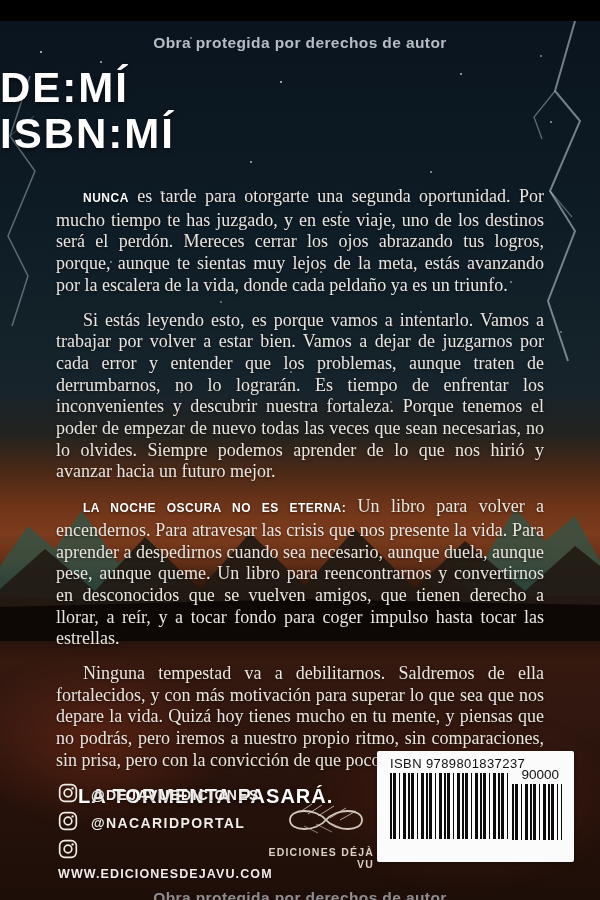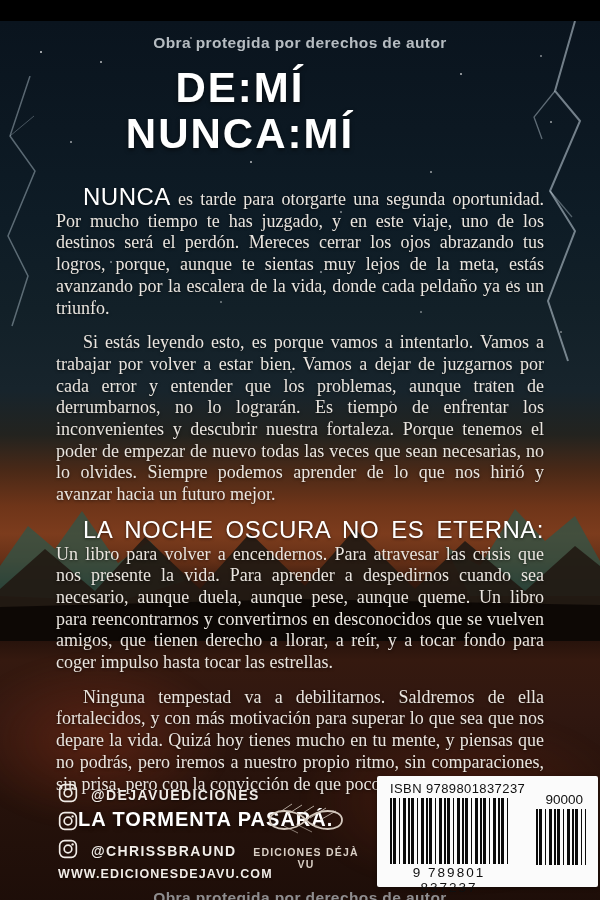--- a/index.html
+++ b/index.html
@@ -37,48 +37,48 @@
   .streak-1{left:-40px;top:635px;width:270px;height:170px;
     background:radial-gradient(ellipse at center,rgba(150,52,24,.40),rgba(150,52,24,0) 70%);}
   .streak-2{left:300px;top:690px;width:330px;height:180px;
     background:radial-gradient(ellipse at center,rgba(132,46,22,.32),rgba(132,46,22,0) 70%);}
 
   .watermark{position:absolute;left:0;width:600px;text-align:center;
     font-weight:700;font-size:15.5px;letter-spacing:.4px;color:rgba(206,212,216,.88);}
   .watermark-top{top:13px;}
   .watermark-bottom{top:868px;color:rgba(180,184,188,.75);}
 
-  .title-block{position:absolute;left:0;top:44px;width:480px;text-align:center;color:#fff;}
+  .title-block{position:absolute;left:0;top:44px;width:480px;color:#fff;}
   .title-line{font-weight:800;font-size:42px;line-height:46px;letter-spacing:2px;
     text-shadow:0 2px 4px rgba(0,0,0,.55);}
   .tagline{margin-top:4px;font-family:"DejaVu Serif",serif;font-style:italic;
     font-weight:700;font-size:22px;letter-spacing:1px;text-shadow:0 2px 4px rgba(0,0,0,.5);}
 
   .text-block{position:absolute;left:56px;top:165px;width:488px;color:#eae5df;}
   .text-block p{margin:0 0 13px 0;font-family:"Liberation Serif",serif;
     font-size:18px;line-height:21.7px;text-align:justify;text-indent:27px;
     text-shadow:0 1px 3px rgba(0,0,0,.55);}
-  .lead{font-family:"Liberation Sans",sans-serif;font-weight:400;font-size:24px;
+  .lead{font-family:"Liberation Sans",sans-serif;font-weight:700;font-size:12px;
     letter-spacing:.5px;color:#ffffff;}
   .closing{margin-top:4px;margin-left:22px;font-weight:800;font-size:20px;
     letter-spacing:1px;color:#fff;text-shadow:0 2px 4px rgba(0,0,0,.5);}
 
   .social-block{position:absolute;left:58px;top:761px;color:#f1ece7;}
   .social-row{display:flex;align-items:flex-end;height:21px;margin-bottom:7px;}
   .ig-icon{width:20px;height:20px;margin-right:13px;flex:0 0 auto;}
   .handle{font-weight:700;font-size:14px;letter-spacing:1.4px;
     text-shadow:0 1px 2px rgba(0,0,0,.5);}
   .website{margin-top:8px;font-weight:700;font-size:12.5px;letter-spacing:1.1px;
     text-shadow:0 1px 2px rgba(0,0,0,.5);}
 
-  .publisher{position:absolute;left:244px;top:775px;width:124px;text-align:center;color:#d9cfc5;}
+  .publisher{position:absolute;left:250px;top:775px;width:124px;text-align:right;color:#d9cfc5;}
   .publisher-name{margin-top:2px;font-size:10.5px;font-weight:700;letter-spacing:1.2px;}
 
-  .barcode-box{position:absolute;left:377px;top:755px;width:197px;height:111px;
-    background:#fbfbfb;border-radius:2px;box-shadow:0 1px 4px rgba(0,0,0,.4);color:#101010;padding-left:24px;}
+  .barcode-box{position:absolute;left:377px;top:730px;width:197px;height:111px;
+    background:#fbfbfb;border-radius:2px;box-shadow:0 1px 4px rgba(0,0,0,.4);color:#101010;}
   .isbn-label{position:absolute;left:13px;top:5px;font-size:13px;letter-spacing:.4px;}
   .bars{background:repeating-linear-gradient(90deg,
       #0b0b0b 0 2px,#fbfbfb 2px 3px,#0b0b0b 3px 6px,#fbfbfb 6px 9px,
       #0b0b0b 9px 10px,#fbfbfb 10px 13px,#0b0b0b 13px 16px,#fbfbfb 16px 18px);}
   .bars-main{position:absolute;left:13px;top:22px;width:118px;height:66px;}
   .barcode-digits{position:absolute;left:6px;top:89px;width:132px;text-align:center;
     font-size:13.5px;letter-spacing:2px;}
   .price-code{position:absolute;right:15px;top:16px;width:50px;text-align:right;font-size:13.5px;}
   .bars-small{position:absolute;right:12px;top:33px;width:50px;height:56px;}
 </style>
@@ -106,21 +106,21 @@
     <path d="M0,136 L300,128 L600,134 L600,170 L0,170 Z" fill="#0d0705" opacity="0.95"></path>
   </svg>
 
   <div class="streak streak-1"></div>
   <div class="streak streak-2"></div>
 
   <div class="watermark watermark-top">Obra protegida por derechos de autor</div>
 
   <div class="title-block">
     <div class="title-line">DE:MÍ</div>
-    <div class="title-line">NUNCA:MÍ</div>
+    <div class="title-line">ISBN:MÍ</div>
   </div>
 
   <div class="text-block">
     <p><span class="lead">NUNCA</span><span> es tarde para otorgarte una segunda oportunidad. Por mucho tiempo te has juzgado, y en este viaje, uno de los destinos será el perdón. Mereces cerrar los ojos abrazando tus logros, porque, aunque te sientas muy lejos de la meta, estás avanzando por la escalera de la vida, donde cada peldaño ya es un triunfo.</span></p>
     <p><span>Si estás leyendo esto, es porque vamos a intentarlo. Vamos a trabajar por volver a estar bien. Vamos a dejar de juzgarnos por cada error y entender que los problemas, aunque traten de derrumbarnos, no lo lograrán. Es tiempo de enfrentar los inconvenientes y descubrir nuestra fortaleza. Porque tenemos el poder de empezar de nuevo todas las veces que sean necesarias, no lo olvides. Siempre podemos aprender de lo que nos hirió y avanzar hacia un futuro mejor.</span></p>
     <p><span class="lead">LA NOCHE OSCURA NO ES ETERNA:</span><span> Un libro para volver a encendernos. Para atravesar las crisis que nos presente la vida. Para aprender a despedirnos cuando sea necesario, aunque duela, aunque pese, aunque queme. Un libro para reencontrarnos y convertirnos en desconocidos que se vuelven amigos, que tienen derecho a llorar, a reír, y a tocar fondo para coger impulso hasta tocar las estrellas.</span></p>
     <p><span>Ninguna tempestad va a debilitarnos. Saldremos de ella fortalecidos, y con más motivación para superar lo que sea que nos depare la vida. Quizá hoy tienes mucho en tu mente, y piensas que no podrás, pero iremos a nuestro propio ritmo, sin comparaciones, sin prisa, pero con la convicción de que poco a poco...</span></p>
     <div class="closing">LA TORMENTA PASARÁ.</div>
   </div>
 
@@ -132,44 +132,43 @@
         <circle cx="17.5" cy="6.5" r="1.4" fill="#f1ece7"></circle>
       </svg>
       <span class="handle">@DEJAVUEDICIONES</span>
     </div>
     <div class="social-row">
       <svg class="ig-icon" viewBox="0 0 24 24">
         <rect x="2" y="2" width="20" height="20" rx="6" fill="none" stroke="#f1ece7" stroke-width="2"></rect>
         <circle cx="12" cy="12" r="4.6" fill="none" stroke="#f1ece7" stroke-width="2"></circle>
         <circle cx="17.5" cy="6.5" r="1.4" fill="#f1ece7"></circle>
       </svg>
+      <span class="handle">@NACARIDPORTAL</span>
     </div>
     <div class="social-row">
       <svg class="ig-icon" viewBox="0 0 24 24">
         <rect x="2" y="2" width="20" height="20" rx="6" fill="none" stroke="#f1ece7" stroke-width="2"></rect>
         <circle cx="12" cy="12" r="4.6" fill="none" stroke="#f1ece7" stroke-width="2"></circle>
         <circle cx="17.5" cy="6.5" r="1.4" fill="#f1ece7"></circle>
       </svg>
-      <span class="handle">@CHRISSBRAUND</span>
     </div>
     <div class="website">WWW.EDICIONESDEJAVU.COM</div>
   </div>
 
   <div class="publisher">
     <svg width="96" height="44" viewBox="0 0 96 44">
       <path d="M12,24 C12,12 38,12 48,24 C58,36 84,36 84,24 C84,12 58,12 48,24 C38,36 12,36 12,24 Z" fill="none" stroke="#d4c9be" stroke-width="1.8"></path>
       <path d="M22,16 L34,8 M30,18 L44,9 M40,20 L56,10 M52,22 L68,12 M62,24 L78,15" stroke="#d4c9be" stroke-width="1" opacity="0.8"></path>
       <path d="M26,30 L40,37 M38,28 L54,36 M50,26 L66,33" stroke="#d4c9be" stroke-width="1" opacity="0.6"></path>
     </svg>
     <div class="publisher-name">EDICIONES DÉJÀ VU</div>
   </div>
 
   <div class="barcode-box">
     <div class="isbn-label">ISBN 9789801837237</div>
     <div class="bars bars-main"></div>
-    <div class="barcode-digits">9 789801 837237</div>
     <div class="price-code">90000</div>
     <div class="bars bars-small"></div>
   </div>
 
   <div class="watermark watermark-bottom">Obra protegida por derechos de autor</div>
 
 </div>
 
 </body></html>

